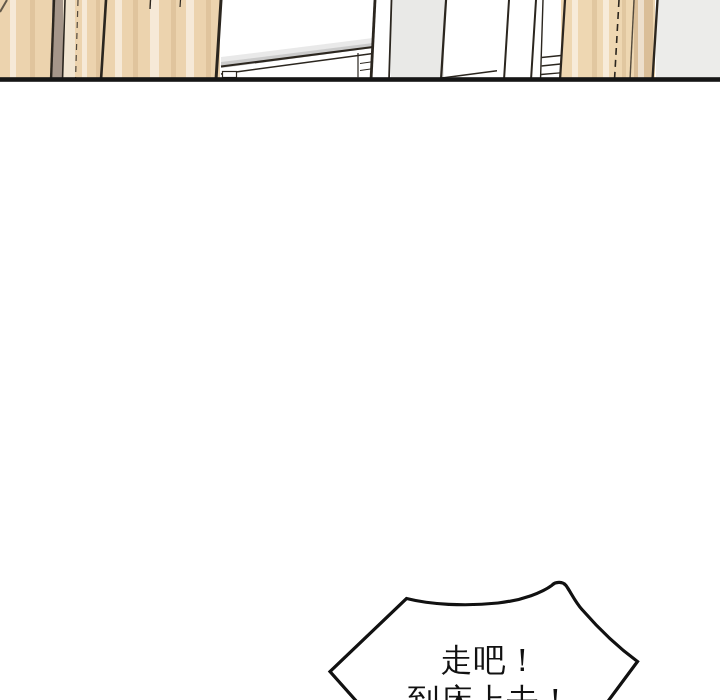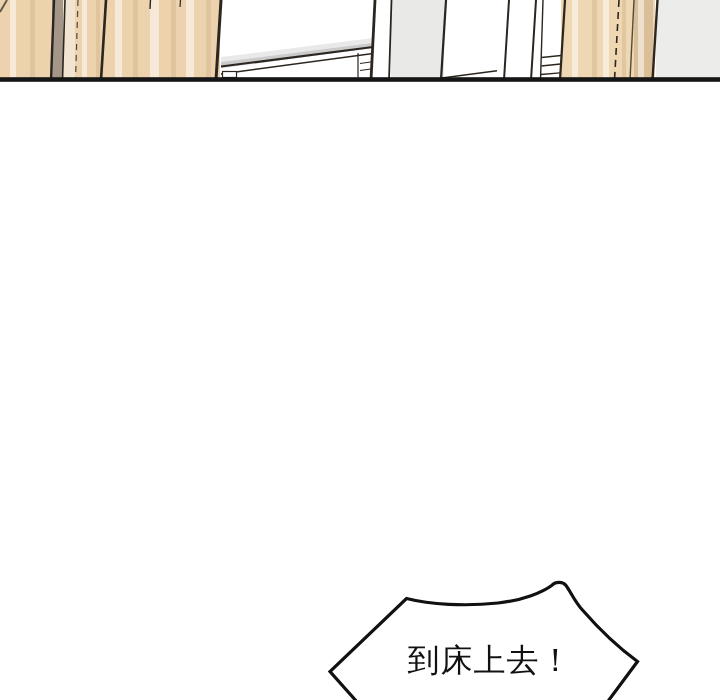--- a/index.html
+++ b/index.html
@@ -161,16 +161,17 @@
                C 523,600.3 543,592 552,585.2
                C 555.5,581.8 562.5,581.2 566,585.5
                C 570.5,591.5 574.5,601 582,609.5
                C 599,629 621,649.5 637.5,661.5
                L 600,712
                Z"></path>
     </g>
   </svg>
 
   <div class="bubble-text">
+    <div>走吧！</div>
     <div>到床上去！</div>
   </div>
 
 </div>
 
 </body></html>

